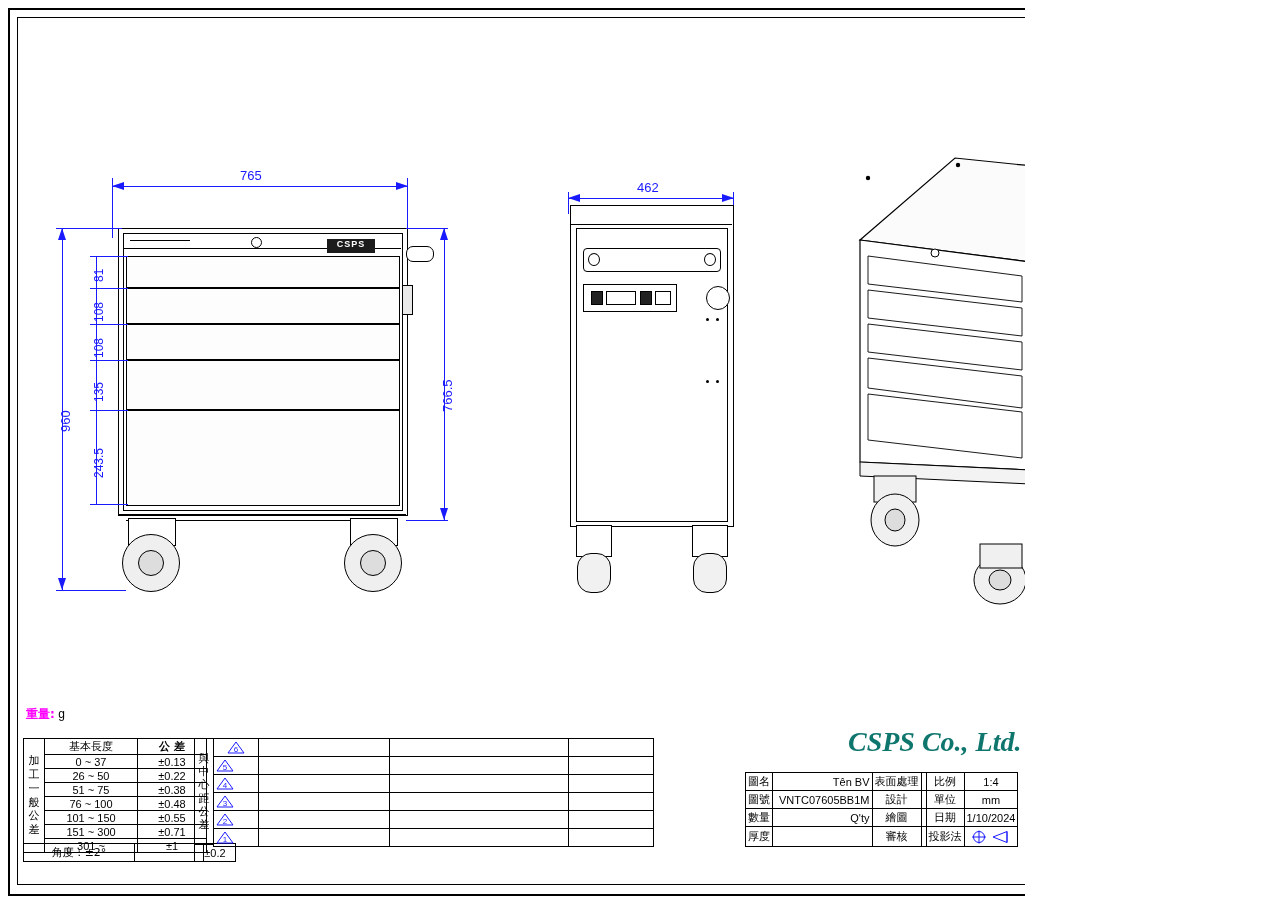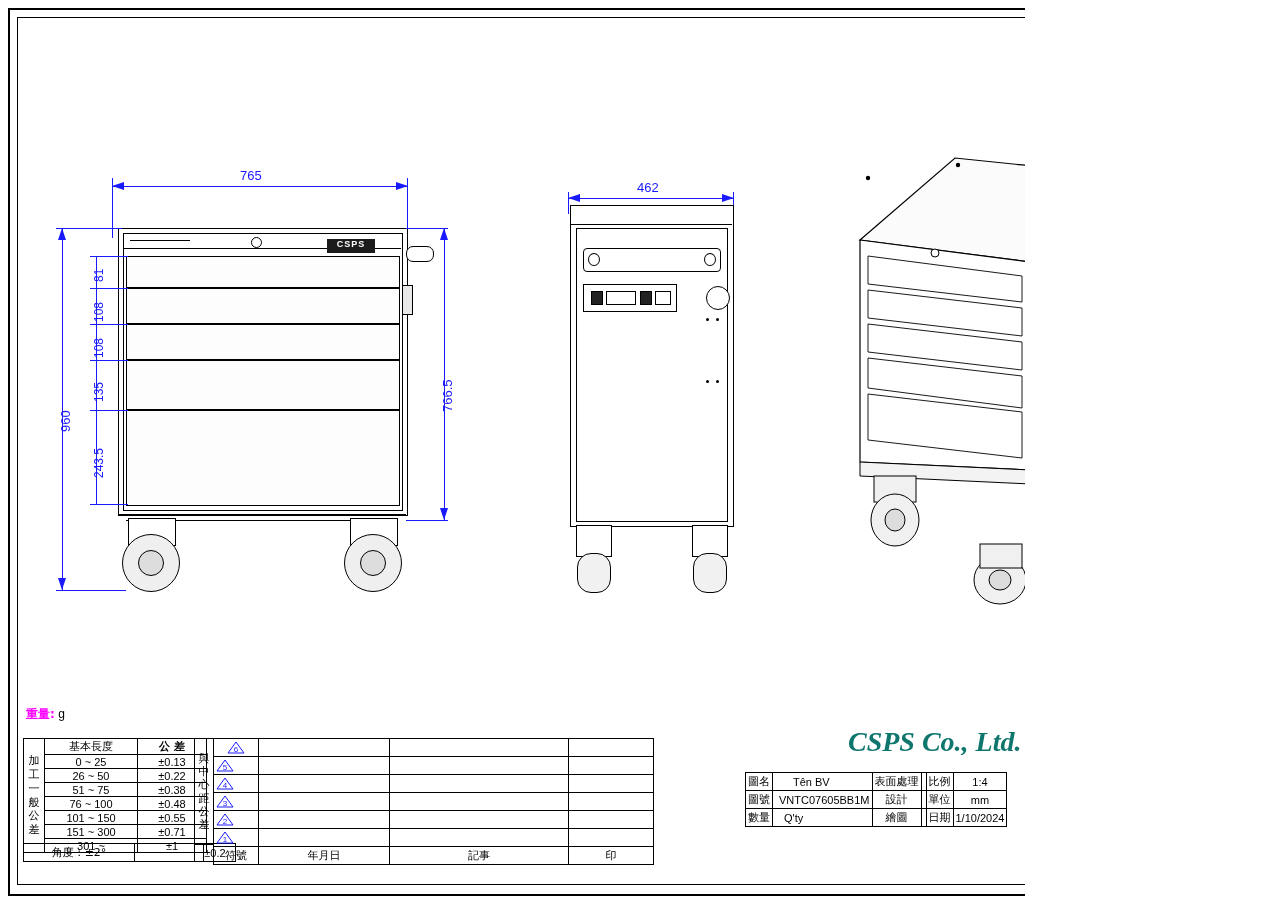--- a/index.html
+++ b/index.html
@@ -218,21 +218,21 @@
     <div class="brand" style="left:831px;top:6px;">CSPS Co., Ltd.</div>
 
     <table class="t" style="position:absolute;left:6px;top:18px;">
       <tbody>
           <tr>
         <td rowspan="8" class="cn" style="width:16px;font-size:11px;line-height:1.25;">加<br>工<br>一<br>般<br>公<br>差</td>
         <td style="width:88px;height:13px;margin-top:36px;" class="cn">基本長度</td>
         <td style="width:64px;font-weight:bold;" class="cn">公 差</td>
       </tr>
       <tr>
-            <td style="height:13px;">0  ~  25</td>
+            <td style="height:13px;">0  ~  37</td>
             <td>±0.13</td>
           </tr>
       <tr>
             <td style="height:13px;">26  ~  50</td>
             <td>±0.22</td>
           </tr>
       <tr>
             <td style="height:13px;">51  ~  75</td>
             <td>±0.38</td>
           </tr>
@@ -340,51 +340,61 @@
         <td style="height:17px;">
           <svg width="18" height="13">
                 <polygon points="9,1 17,12 1,12" fill="none" stroke="#1a1aff" stroke-width="1"></polygon>
                 <text x="9" y="11" font-size="8" fill="#1a1aff" text-anchor="middle">1</text>
               </svg>
         </td>
         <td></td>
             <td></td>
             <td></td>
       </tr>
-      <tr>
-        <td class="cn" style="height:17px;">符號</td>
-        <td class="cn">年月日</td>
-        <td class="cn">記事</td>
-        <td class="cn">印</td>
-      </tr>
     </tbody>
       </table>
 
     <table class="t" style="position:absolute;left:728px;top:52px;">
       <tbody>
       <tr>
         <td class="cn" style="height:17px;text-align:center;">圖名</td>
-        <td style="text-align:left;padding-left:20px;">Tên BV</td>
+        <td style="text-align:right;padding-left:20px;">Tên BV</td>
         <td class="cn">表面處理</td>
         <td></td>
         <td class="cn">比例</td>
         <td>1:4</td>
       </tr>
       <tr>
         <td class="cn" style="height:17px;">圖號</td>
         <td style="text-align:left;padding-left:6px;">VNTC07605BB1M</td>
         <td class="cn">設計</td>
         <td></td>
         <td class="cn">單位</td>
         <td>mm</td>
       </tr>
       <tr>
         <td class="cn" style="height:17px;">數量</td>
-        <td style="text-align:left;padding-left:11px;margin-left:17px;">Q'ty</td>
+        <td style="text-align:right;padding-left:2px;margin-left:17px;">Q'ty</td>
         <td class="cn">繪圖</td>
         <td></td>
         <td class="cn">日期</td>
         <td style="font-size:11px;">1/10/2024</td>
       </tr>
+      <tr>
+        <td class="cn" style="height:19px;">厚度</td>
+        <td style="text-align:left;padding-left:6px;"></td>
+        <td class="cn">審核</td>
+        <td></td>
+        <td class="cn">投影法</td>
+        <td>
+          <svg width="48" height="14" style="vertical-align:middle;">
+            <circle cx="12" cy="7" r="5.5" fill="none" stroke="#1a1aff" stroke-width="1"></circle>
+            <line x1="12" y1="0.5" x2="12" y2="13.5" stroke="#1a1aff" stroke-width="1"></line>
+            <line x1="5" y1="7" x2="19" y2="7" stroke="#1a1aff" stroke-width="1"></line>
+            <polygon points="26,7 40,1.5 40,12.5" fill="none" stroke="#1a1aff" stroke-width="1"></polygon>
+            <line x1="40" y1="1.5" x2="40" y2="12.5" stroke="#1a1aff" stroke-width="1"></line>
+          </svg>
+        </td>
+      </tr>
     </tbody>
       </table>
   </div>
 </div>
 
 </body></html>

